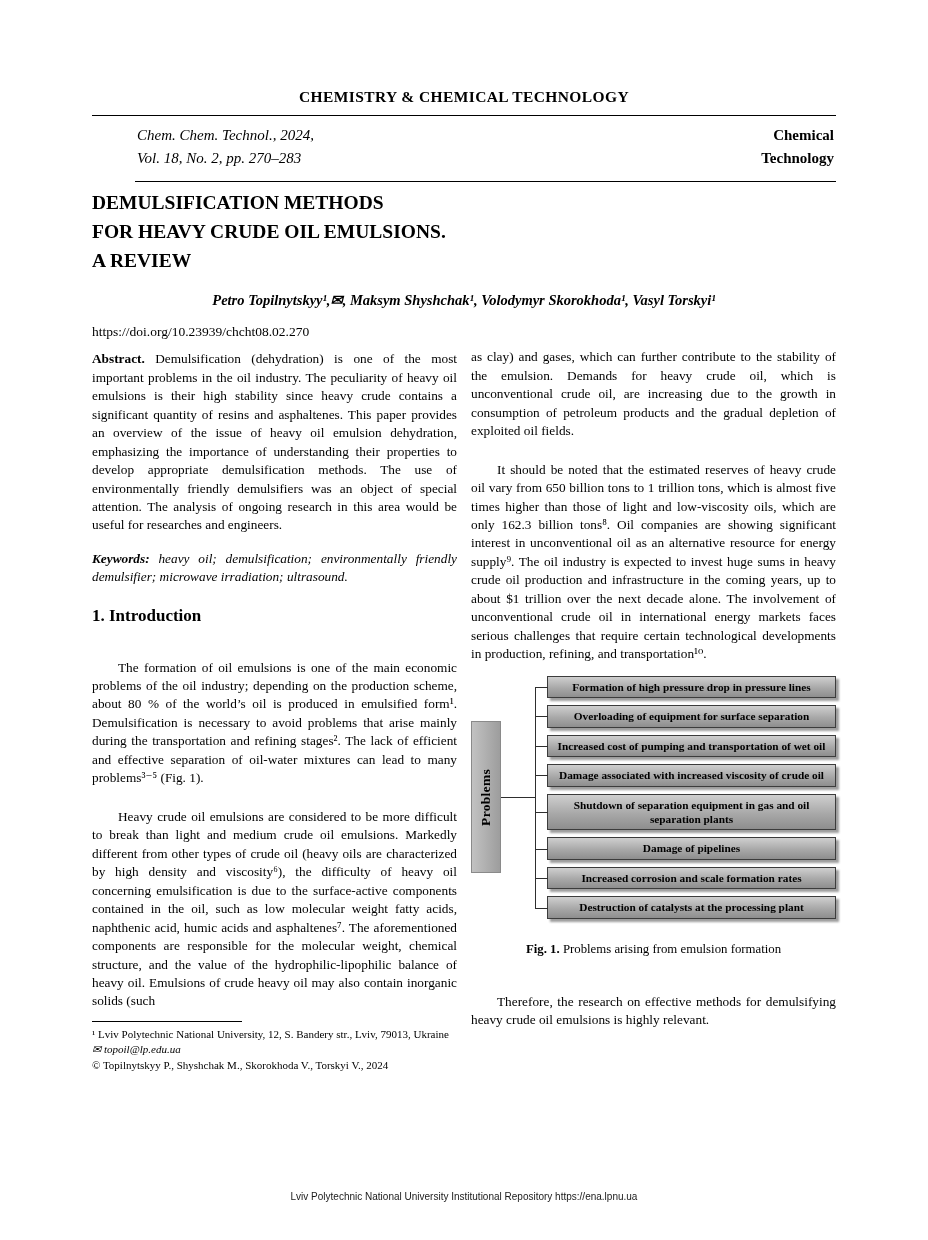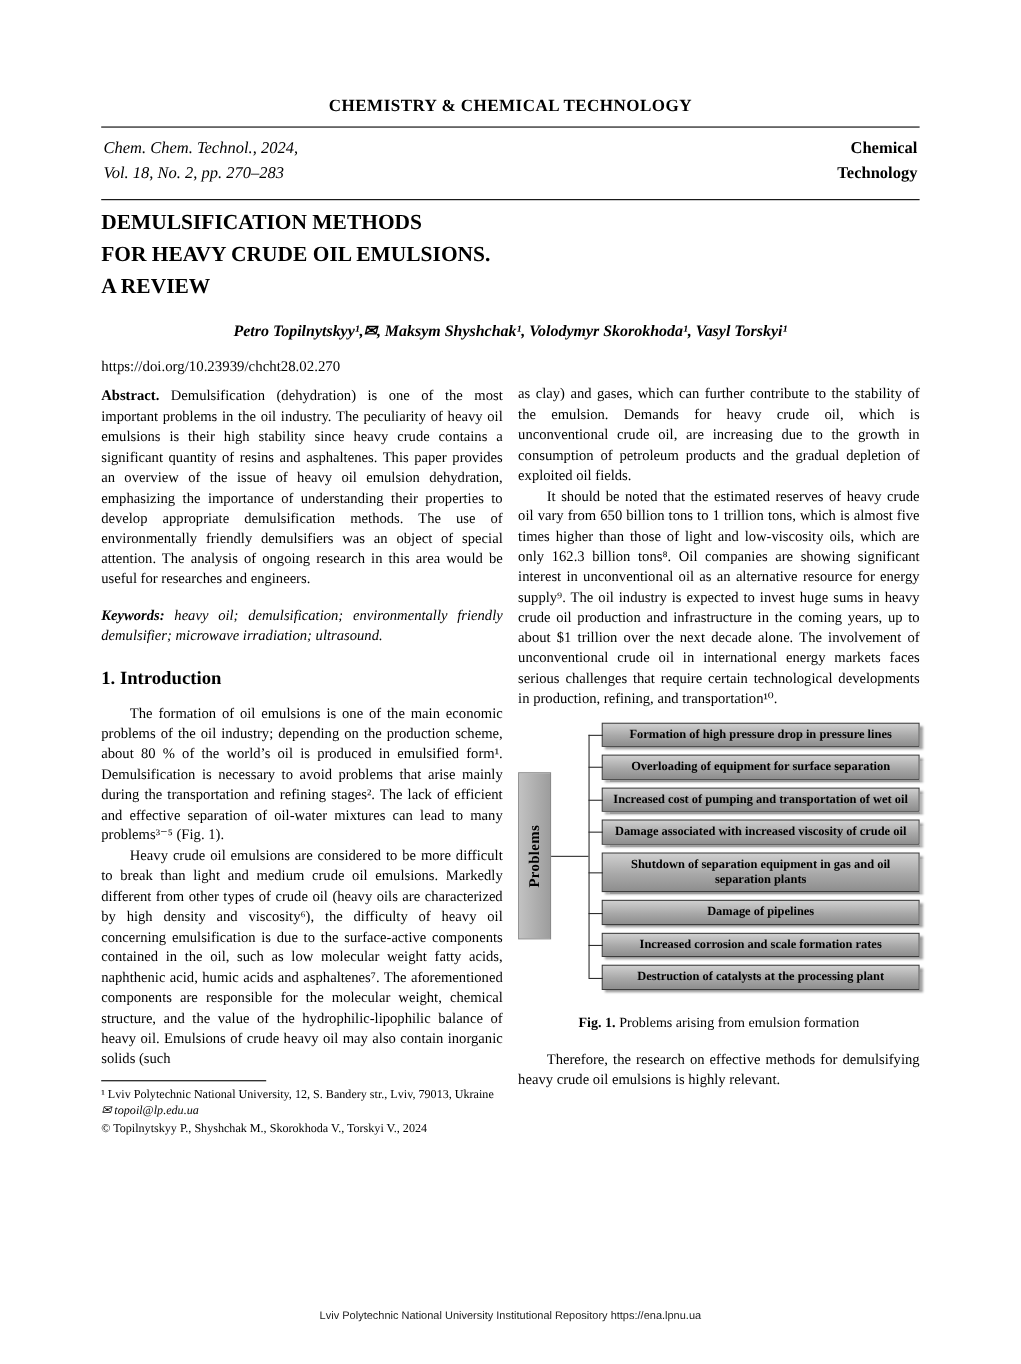--- a/index.html
+++ b/index.html
@@ -20,20 +20,21 @@
     font-size: 15.5px;
     letter-spacing: 0.4px;
     padding-bottom: 9px;
     border-bottom: 1.4px solid #000;
   }
   .masthead-row {
     display: flex;
     justify-content: space-between;
     padding: 8px 2px 10px 2px;
     border-bottom: 1.4px solid #000;
+    margin-left: 43px;
   }
   .citation { font-style: italic; font-size: 15px; line-height: 1.55; }
   .journal-section { font-weight: bold; font-size: 15px; text-align: right; line-height: 1.55; }
 
   
   .article-title {
     text-align: left;
     font-weight: bold;
     font-size: 19.5px;
     line-height: 1.5;
@@ -52,21 +53,21 @@
   .columns {
     display: grid;
     grid-template-columns: 1fr 1fr;
     column-gap: 14px;
     margin-top: 8px;
     font-size: 13.3px;
     line-height: 1.39;
     text-align: justify;
   }
   .col { display: flex; flex-direction: column; }
-  .para { text-indent: 26px; }
+  .para { text-indent: 26px; margin-top: 20px; }
   .abstract { margin-top: 2px; }
   .keywords { margin-top: 15px; font-style: italic; }
   h2.section-heading {
     font-size: 17px;
     font-weight: bold;
     text-align: left;
     margin: 17px 0 11px 0;
   }
 
   
@@ -158,21 +159,21 @@
       <div>Technology</div>
     </div>
   </div>
 
   <div class="article-title">
     <div>DEMULSIFICATION METHODS</div>
     <div>FOR HEAVY CRUDE OIL EMULSIONS.</div>
     <div>A REVIEW</div>
   </div>
   <div class="authors">Petro Topilnytskyy¹,✉, Maksym Shyshchak¹, Volodymyr Skorokhoda¹, Vasyl Torskyi¹</div>
-  <div class="doi">https://doi.org/10.23939/chcht28.02.270</div>
+  <div class="doi">https://doi.org/10.23939/chcht08.02.270</div>
 
   <div class="columns">
 
     <div class="col">
       <p class="abstract"><b>Abstract.</b> <span>Demulsification (dehydration) is one of the most important problems in the oil industry. The peculiarity of heavy oil emulsions is their high stability since heavy crude contains a significant quantity of resins and asphaltenes. This paper provides an overview of the issue of heavy oil emulsion dehydration, emphasizing the importance of understanding their properties to develop appropriate demulsification methods. The use of environmentally friendly demulsifiers was an object of special attention. The analysis of ongoing research in this area would be useful for researches and engineers.</span></p>
       <p class="keywords"><b>Keywords:</b> <span>heavy oil; demulsification; environmentally friendly demulsifier; microwave irradiation; ultrasound.</span></p>
       <h2 class="section-heading">1. Introduction</h2>
       <p class="para">The formation of oil emulsions is one of the main economic problems of the oil industry; depending on the production scheme, about 80 % of the world’s oil is produced in emulsified form¹. Demulsification is necessary to avoid problems that arise mainly during the transportation and refining stages². The lack of efficient and effective separation of oil-water mixtures can lead to many problems³⁻⁵ (Fig. 1).</p>
       <p class="para">Heavy crude oil emulsions are considered to be more difficult to break than light and medium crude oil emulsions. Markedly different from other types of crude oil (heavy oils are characterized by high density and viscosity⁶), the difficulty of heavy oil concerning emulsification is due to the surface-active components contained in the oil, such as low molecular weight fatty acids, naphthenic acid, humic acids and asphaltenes⁷. The aforementioned components are responsible for the molecular weight, chemical structure, and the value of the hydrophilic-lipophilic balance of heavy oil. Emulsions of crude heavy oil may also contain inorganic solids (such</p>
 

